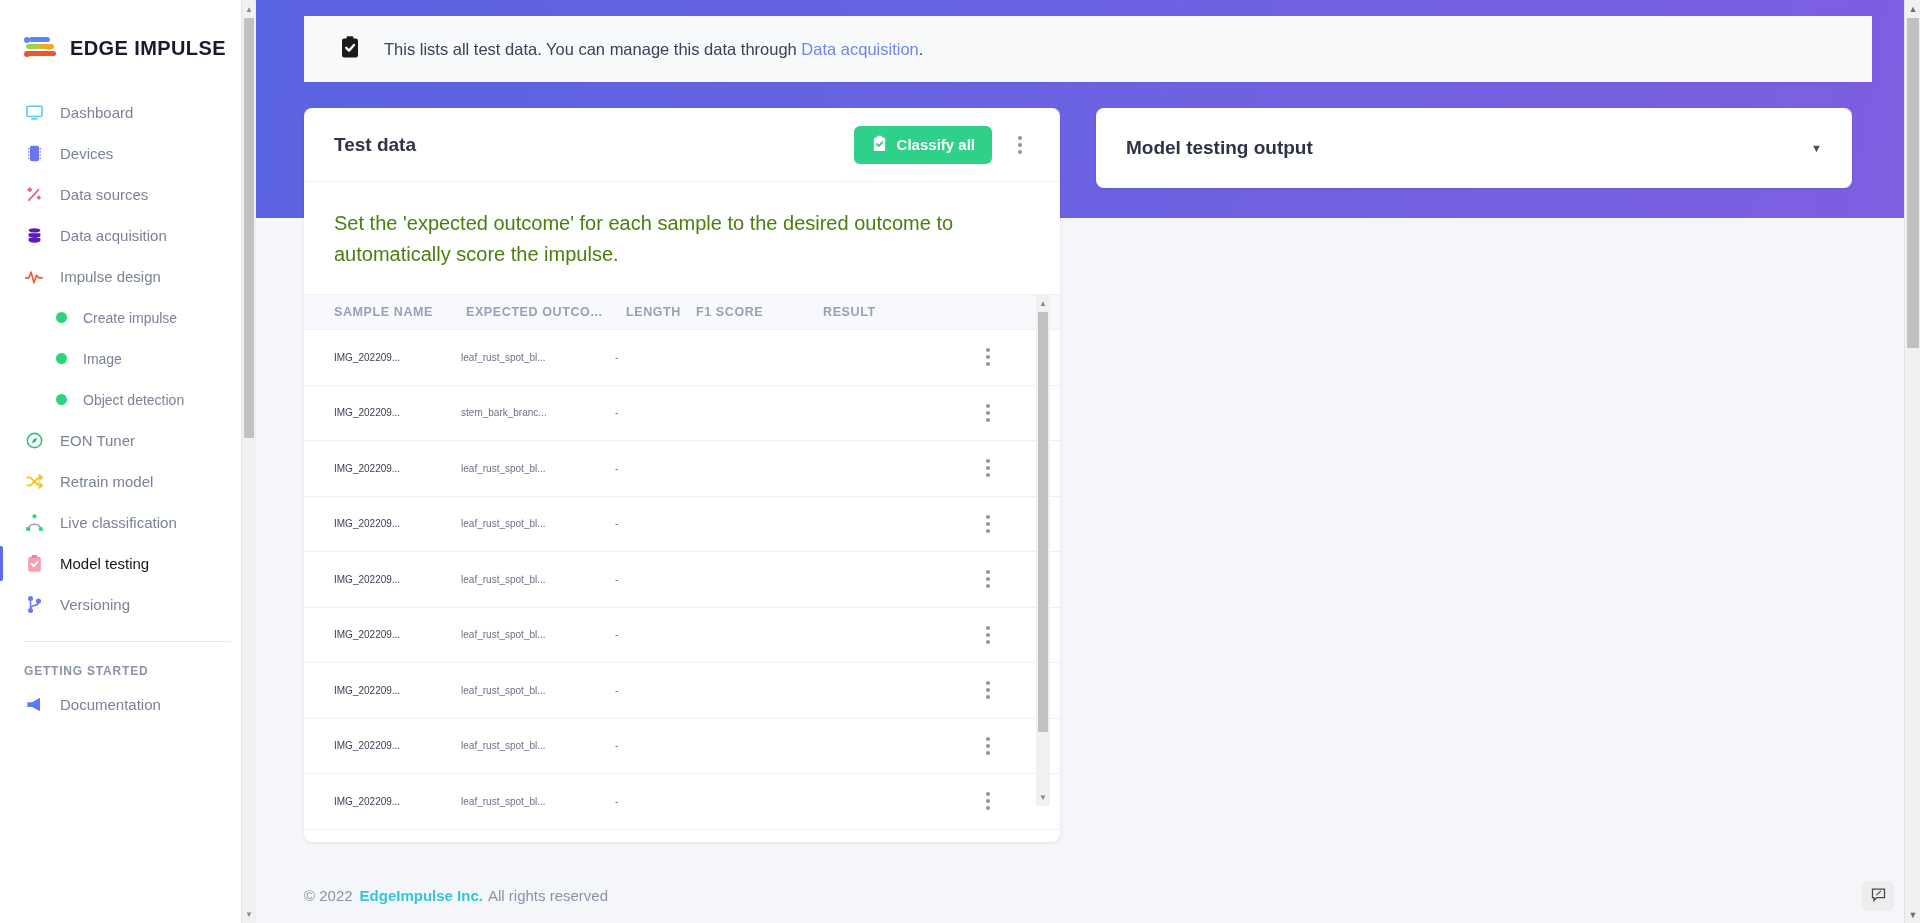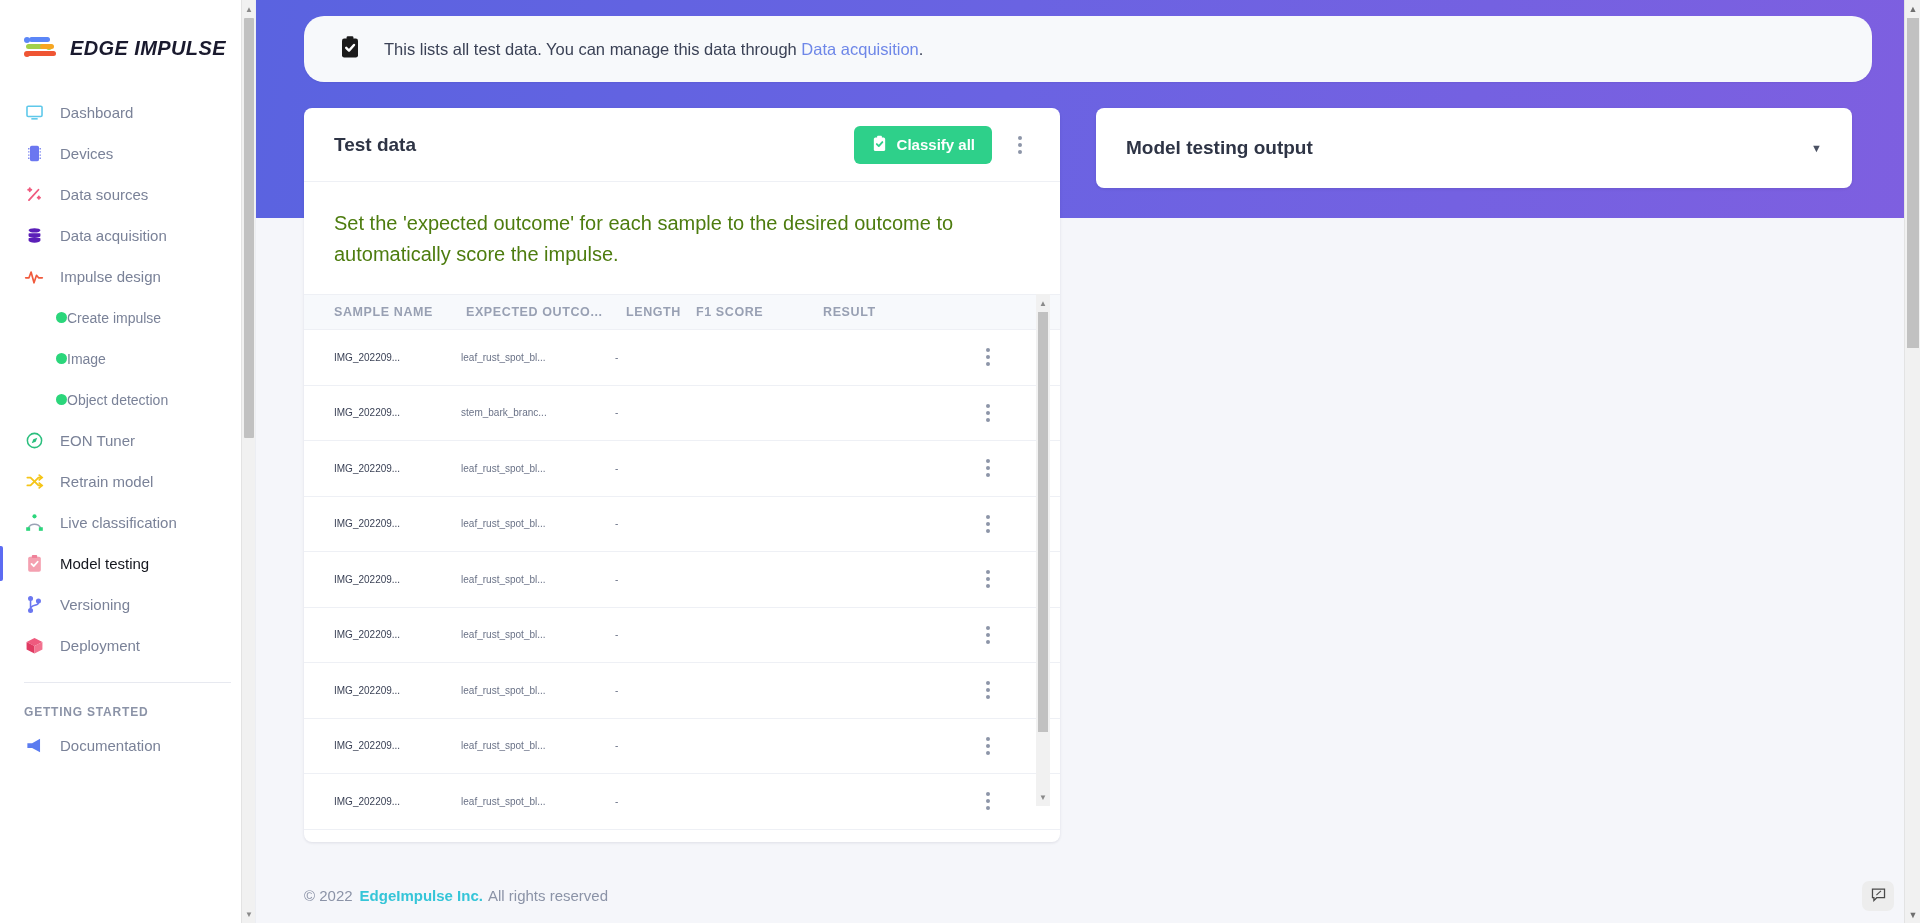--- a/index.html
+++ b/index.html
@@ -29,39 +29,38 @@
   .lb2 { background: #a2d04a; width: 26px; left: 2px;  top: 9px; }
   .lb4 { background: #ef5533; width: 30px; left: 2px;  top: 16px; }
   .logo-dot { position: absolute; width: 6px; height: 6px; border-radius: 50%; }
   .ld1 { background: #5b86f7; left: 0px;  top: 1.5px; }
   .ld2 { background: #a2d04a; left: 22px; top: 8.5px; }
   .ld4 { background: #ef5533; left: 0px;  top: 15.5px; }
   .logo-orange { position:absolute; background:#f6a623; height:5px; border-radius:3px; width:14px; left:16px; top:9px;}
   .logo-text {
     font-size: 20px; font-weight: bold; letter-spacing: .4px;
     color: #1a1a2e;
-    font-style: italic;
   }
 
   .nav { margin-top: 18px; }
   .nav-item {
     display: flex; align-items: center; height: 41px;
     padding-left: 24px; gap: 16px; cursor: pointer; position: relative;
     color: #7a8298; font-size: 15px;
   }
   .nav-item .label { white-space: nowrap; }
   .nav-item.active { color: #15171f; }
   .nav-item.active::before {
     content: ""; position: absolute; left: 0; top: 3px;
     width: 3px; height: 35px; background: #5c6bf2; border-radius: 0 2px 2px 0;
   }
   .nav-icon { width: 20px; height: 20px; flex: 0 0 20px; display:flex; align-items:center; justify-content:center;}
   .sub-item {
     display:flex; align-items:center; height: 41px; padding-left: 56px;
-    gap: 0; color:#7a8298; font-size: 14px; cursor:pointer;
+    gap: 16px; color:#7a8298; font-size: 14px; cursor:pointer;
   }
   .sub-dot { width: 11px; height: 11px; border-radius: 50%; background: #2bd67b; flex:0 0 11px;}
   .nav-sep { height:1px; background:#e7e9f0; margin: 16px 24px 0 24px; }
   .nav-head {
     font-size: 12px; letter-spacing: .8px; font-weight: bold;
     color: #8b93a7; padding: 22px 0 6px 24px;
   }
   .sb-scroll {
     position:absolute; right: 0px; top:0; width: 14px; height: 923px;
     background:#f1f1f1; border-left:1px solid #e3e3e3;
@@ -72,21 +71,21 @@
 
   
   .main { flex: 1 1 auto; position: relative; height: 923px; overflow: hidden; background:#f5f6fa;}
   .purple-band {
     position:absolute; left:0; top:0; width: 100%; height: 218px;
     background: linear-gradient(100deg, #5a63e0 0%, #6a63e2 45%, #7e5fe0 100%);
   }
   .content { position: relative; padding: 0 48px; }
 
   .alert {
-    margin-top: 16px; background: #f7f9fb; border-radius: 20px;
+    margin-top: 16px; background: #f7f9fb; border-radius: 0;
     height: 66px; display:flex; align-items:center; gap: 22px;
     padding: 0 34px; box-shadow: 0 1px 2px rgba(20,20,60,.06);
   }
   .alert-text { font-size: 16.5px; color: #3b4256; }
   .alert-text a { color: #6e87e8; text-decoration: none; }
 
   .cards { display:flex; gap: 36px; margin-top: 26px; align-items: flex-start; }
 
   .card {
     background:#fff; border-radius: 8px;
@@ -321,30 +320,20 @@
               <circle cx="7" cy="4.5" r="2.2" fill="#6b77f0"></circle>
                 <circle cx="7" cy="19.5" r="2.2" fill="#6b77f0"></circle>
               <circle cx="17" cy="7.5" r="2.2" fill="#6b77f0"></circle>
               <path d="M7 6.7v10.6"></path>
                 <path d="M17 9.7c0 4-10 2.5-10 7.5"></path>
             </svg>
           </span>
           <span class="label">Versioning</span>
         </div>
 
-        <div class="nav-item">
-          <span class="nav-icon">
-            <svg width="19" height="19" viewBox="0 0 24 24">
-              <polygon points="12,2.5 22,7.5 12,12.5 2,7.5" fill="#ef5a7e"></polygon>
-              <polygon points="2,7.5 12,12.5 12,22 2,17" fill="#e03a62"></polygon>
-              <polygon points="22,7.5 12,12.5 12,22 22,17" fill="#f2728f"></polygon>
-            </svg>
-          </span>
-          <span class="label">Deployment</span>
-        </div>
 
         <div class="nav-sep"></div>
         <div class="nav-head">GETTING STARTED</div>
 
         <div class="nav-item">
           <span class="nav-icon">
             <svg width="19" height="19" viewBox="0 0 24 24" fill="#5b7cf0">
               <polygon points="3,9 9,9 19,3.5 19,20.5 9,15 3,15"></polygon>
             </svg>
           </span>

